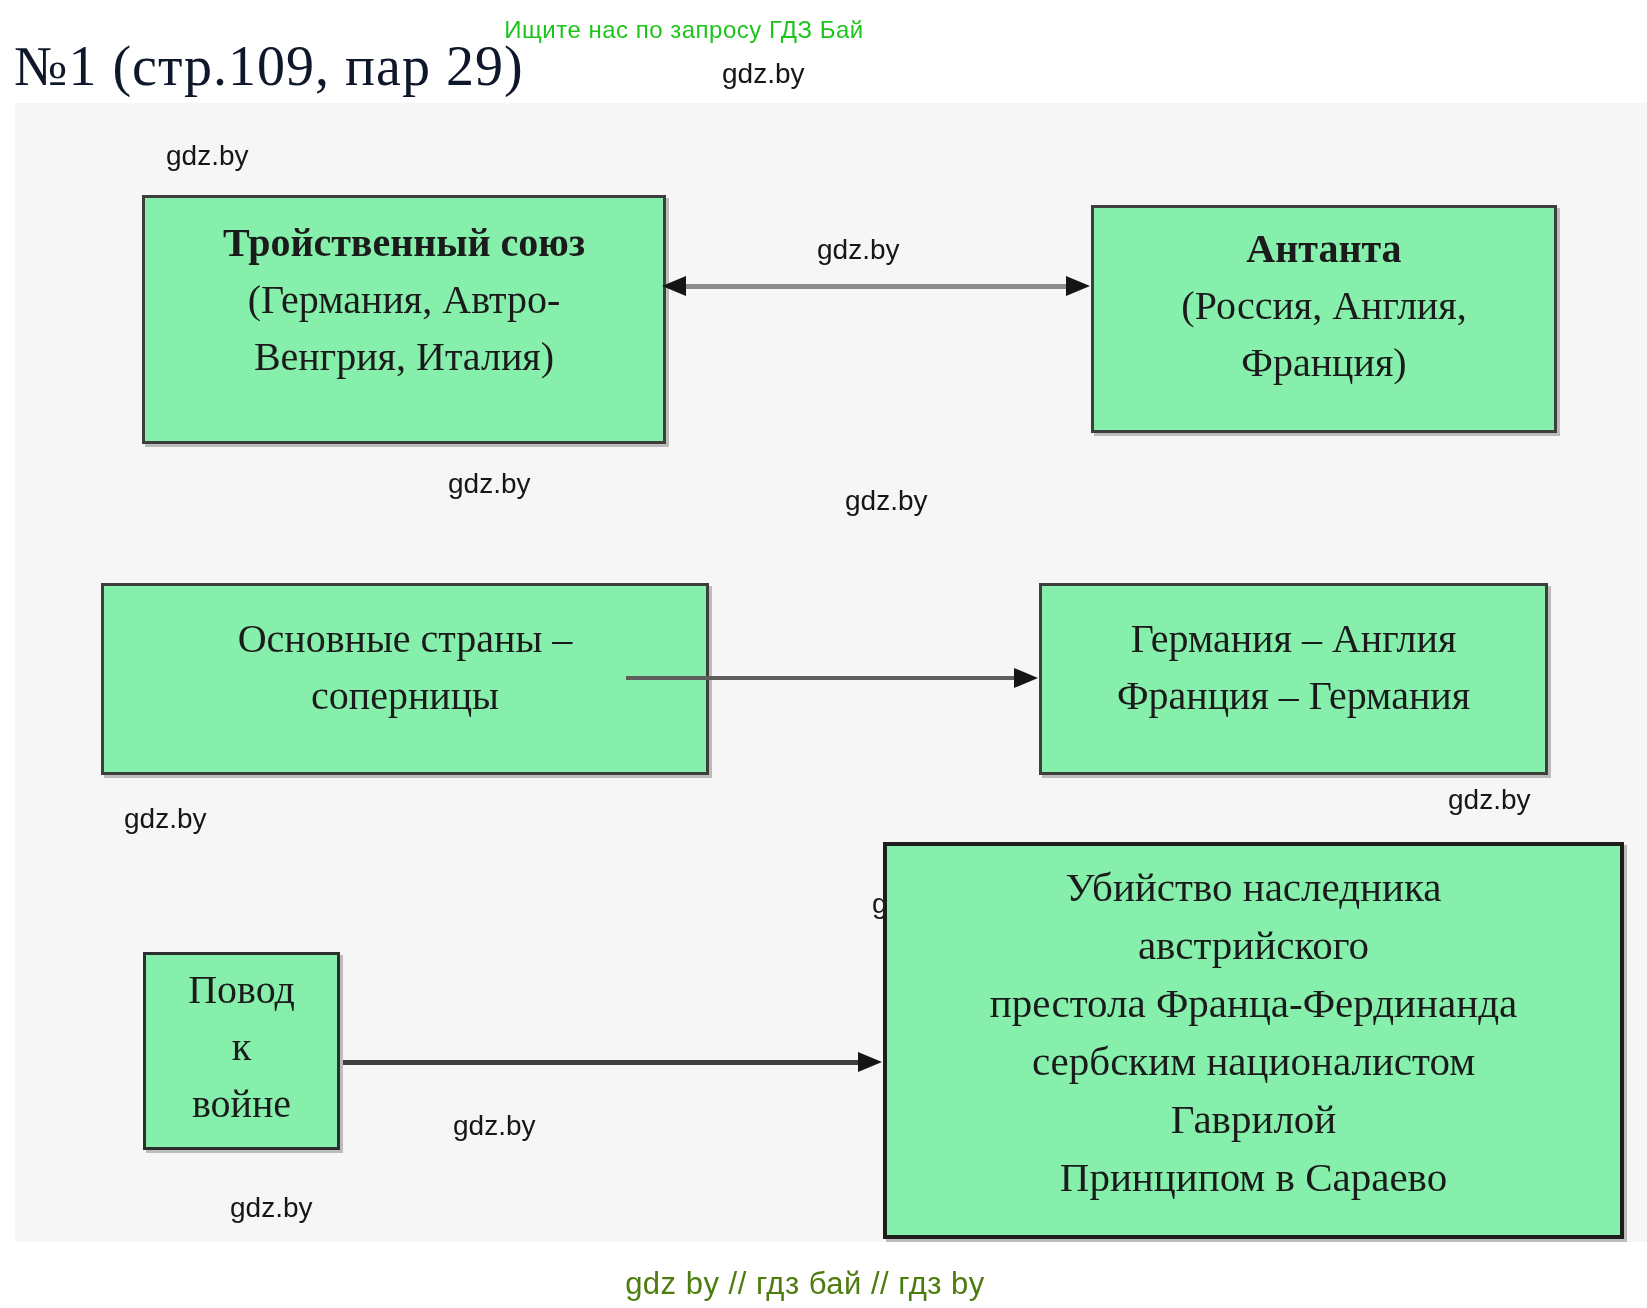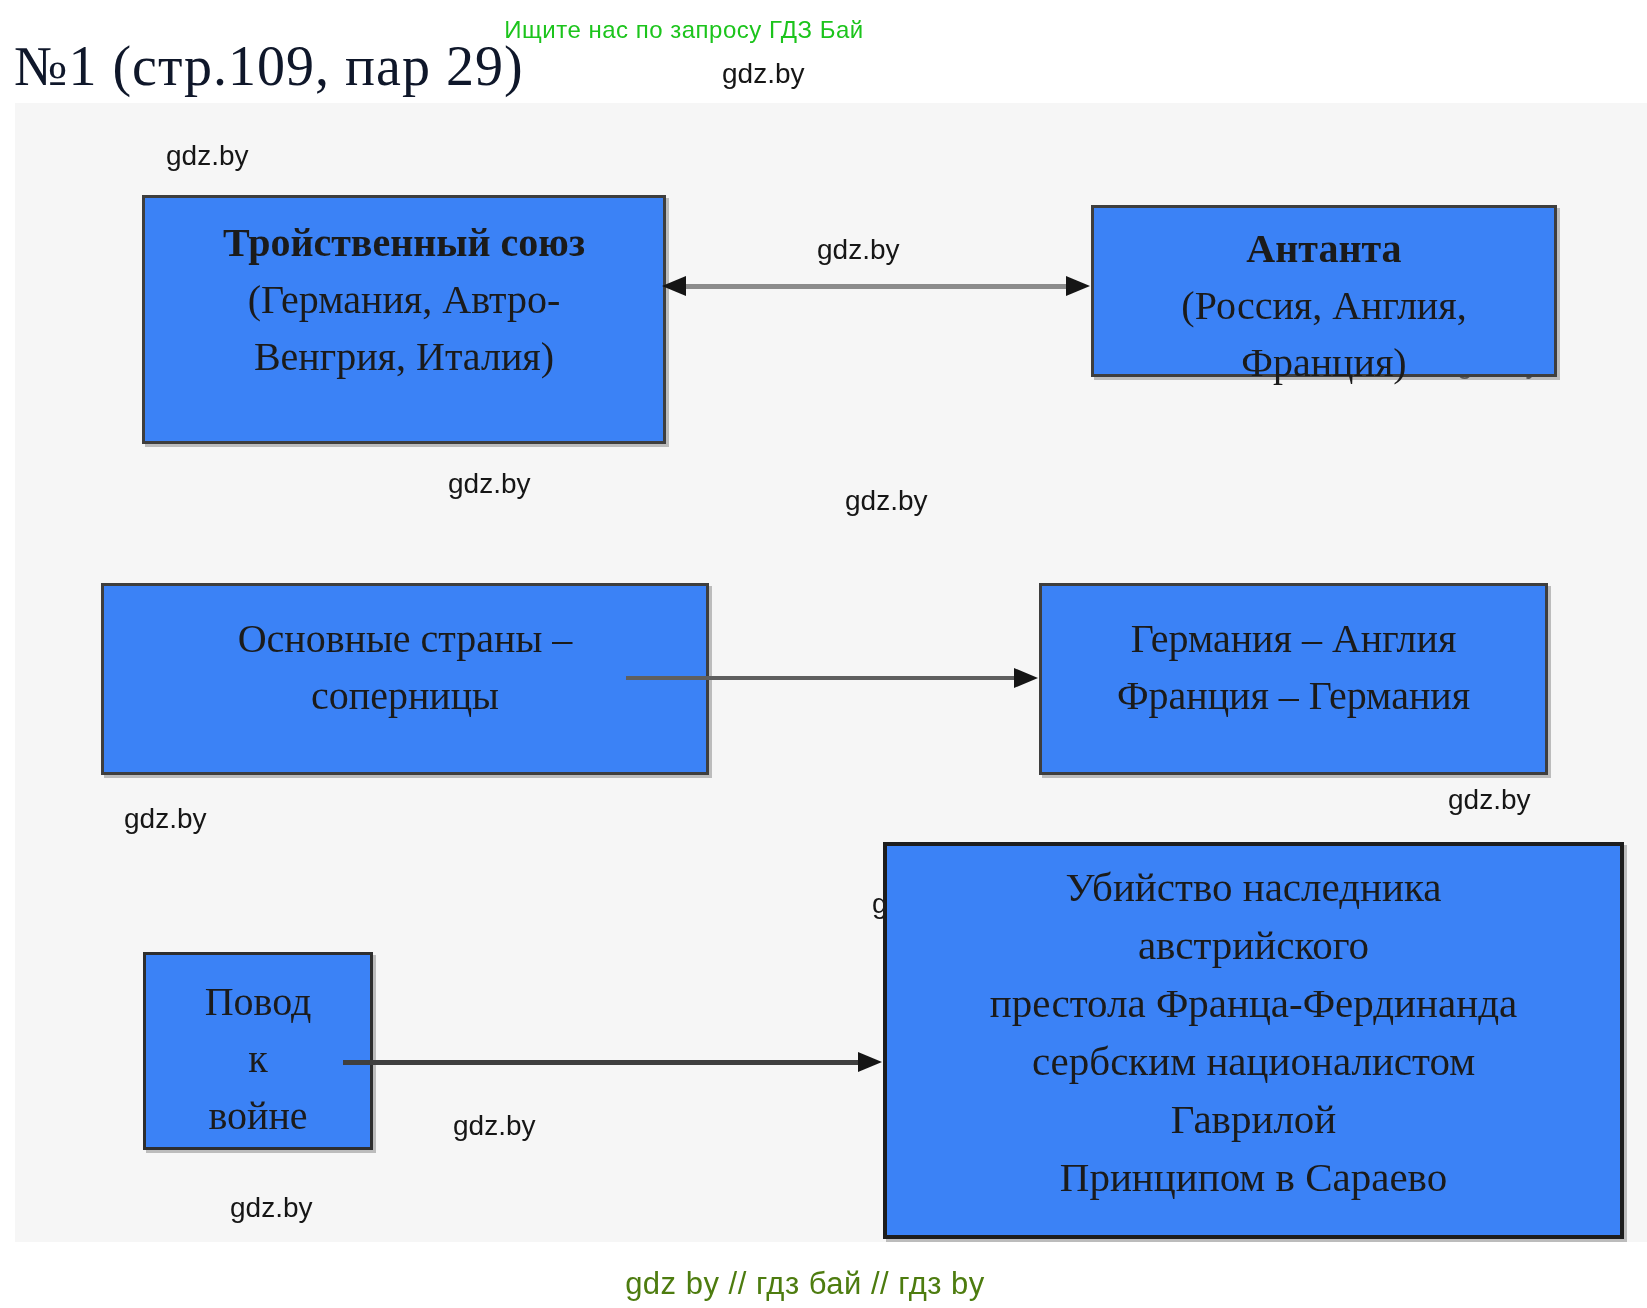--- a/index.html
+++ b/index.html
@@ -5,21 +5,21 @@
   html,body{margin:0;padding:0;background:#ffffff;}
   .page{position:relative;width:1647px;height:1308px;background:#ffffff;overflow:hidden;
         font-family:"Liberation Serif","DejaVu Serif",serif;}
   .scan{position:absolute;left:15px;top:103px;width:1632px;height:1139px;background:#f6f6f6;}
   .promo{position:absolute;top:16px;left:684px;transform:translateX(-50%);
          font-family:"Liberation Sans","DejaVu Sans",sans-serif;font-size:24px;letter-spacing:.5px;white-space:nowrap;text-align:center;}
   .title{position:absolute;left:14px;top:34px;font-size:56px;color:#0f172a;letter-spacing:1px;white-space:nowrap;}
   .wm{position:absolute;font-family:"Liberation Sans","DejaVu Sans",sans-serif;
       font-size:28px;color:#161616;white-space:nowrap;}
   .wm.small{font-size:23px;}
-  .box{position:absolute;background:#3b82f6;border:3px solid #3e3e3e;
+  .box{position:absolute;background:#86efac;border:3px solid #3e3e3e;
        box-shadow:3px 3px 0 rgba(140,140,140,.55);
        display:flex;flex-direction:column;align-items:center;text-align:center;color:#1b1b1b;box-sizing:border-box;}
   .box .ln{font-size:40px;line-height:57px;white-space:nowrap;}
   .box .bold{font-weight:bold;}
   .box.big .ln{font-size:41px;line-height:58px;text-align:center;}
   .shaft{position:absolute;}
   .head{position:absolute;width:0;height:0;}
   .head.left {border-top:10px solid transparent;border-bottom:10px solid transparent;border-right:24px solid #151515;}
   .head.right{border-top:10px solid transparent;border-bottom:10px solid transparent;border-left:24px solid #151515;}
   .footer{position:absolute;left:805px;top:1266px;transform:translateX(-50%);
@@ -47,21 +47,21 @@
   <div class="wm" style="left:453px;top:1110px;">gdz.by</div>
   <div class="wm" style="left:230px;top:1192px;">gdz.by</div>
   <div class="wm small" style="left:1521px;top:1152px;">gdz.by</div>
 
   <div class="box" style="left:142px;top:195px;width:524px;height:249px;padding-top:16px;">
     <div class="ln bold">Тройственный союз</div>
     <div class="ln">(Германия, Автро-</div>
     <div class="ln">Венгрия, Италия)</div>
   </div>
 
-  <div class="box" style="left:1091px;top:205px;width:466px;height:172px;padding-top:12px;">
+  <div class="box" style="left:1091px;top:205px;width:466px;height:228px;padding-top:12px;">
     <div class="ln bold">Антанта</div>
     <div class="ln">(Россия, Англия,</div>
     <div class="ln">Франция)</div>
   </div>
 
   <div class="shaft" style="left:684px;top:284px;width:388px;height:5px;background:#8c8c8c;"></div>
   <div class="head left" style="left:662px;top:276px;"></div>
   <div class="head right" style="left:1066px;top:276px;"></div>
 
   <div class="box" style="left:101px;top:583px;width:608px;height:192px;padding-top:24px;">
@@ -70,21 +70,21 @@
   </div>
 
   <div class="box" style="left:1039px;top:583px;width:509px;height:192px;padding-top:24px;">
     <div class="ln">Германия – Англия</div>
     <div class="ln">Франция – Германия</div>
   </div>
 
   <div class="shaft" style="left:626px;top:676px;width:392px;height:4px;background:#5f5f5f;"></div>
   <div class="head right" style="left:1014px;top:668px;"></div>
 
-  <div class="box" style="left:143px;top:952px;width:230px;height:198px;padding-top:18px;border-color:#2e2e2e;">
+  <div class="box" style="left:143px;top:952px;width:197px;height:198px;padding-top:6px;border-color:#2e2e2e;">
     <div class="ln">Повод</div>
     <div class="ln">к</div>
     <div class="ln">войне</div>
   </div>
 
   <div class="box big" style="left:883px;top:842px;width:741px;height:397px;padding-top:12px;border-color:#1d1d1d;border-width:4px;">
     <div class="ln">Убийство наследника</div>
     <div class="ln">австрийского</div>
     <div class="ln">престола Франца-Фердинанда</div>
     <div class="ln">сербским националистом</div>

